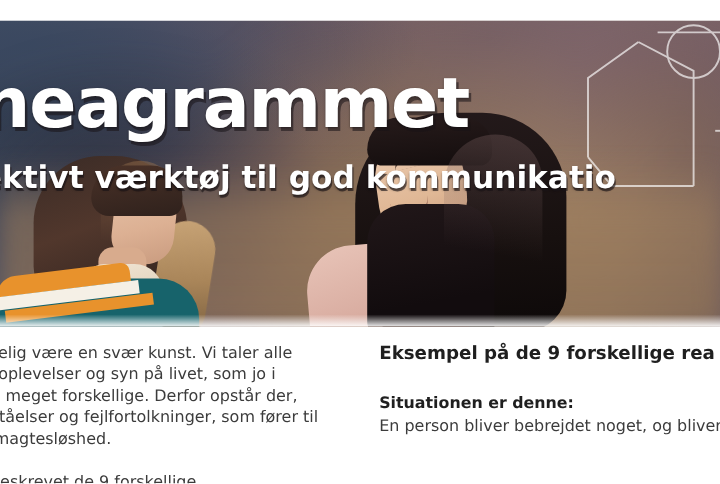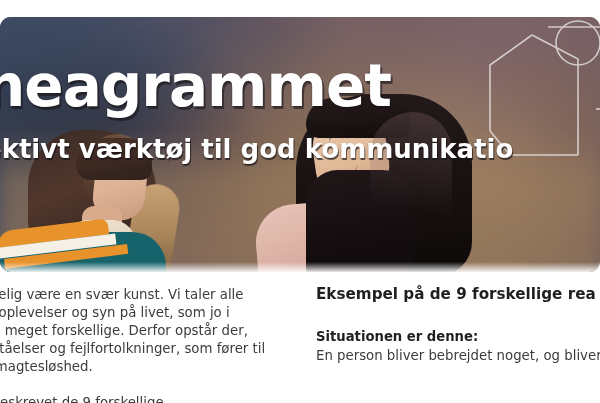--- a/index.html
+++ b/index.html
@@ -8,21 +8,21 @@
     background:#ffffff;
     font-family:"DejaVu Sans","Liberation Sans",sans-serif;
     -webkit-font-smoothing:antialiased;
   }
   .page{position:relative;width:600px;height:403px;overflow:hidden;background:#fff;}
 
   
   .top-strip{position:absolute;left:0;top:0;width:600px;height:17px;background:#ffffff;z-index:6;}
 
   
-  .hero{position:absolute;left:0;top:17px;width:600px;height:255px;overflow:hidden;border-radius:11px;}
+  .hero{position:absolute;left:0;top:17px;width:600px;height:255px;overflow:hidden;}
 
   .hero-photo{position:absolute;inset:0;overflow:hidden;
     background:
       
       radial-gradient(120% 90% at 3% 8%, rgba(58,72,96,.95) 0%, rgba(58,72,96,0) 46%),
       radial-gradient(90% 70% at 0% 30%, rgba(46,58,78,.85) 0%, rgba(46,58,78,0) 50%),
       
       radial-gradient(100% 100% at 88% 12%, rgba(121,96,108,.9) 0%, rgba(121,96,108,0) 55%),
       radial-gradient(80% 80% at 68% 6%, rgba(96,80,95,.75) 0%, rgba(96,80,95,0) 55%),
       

